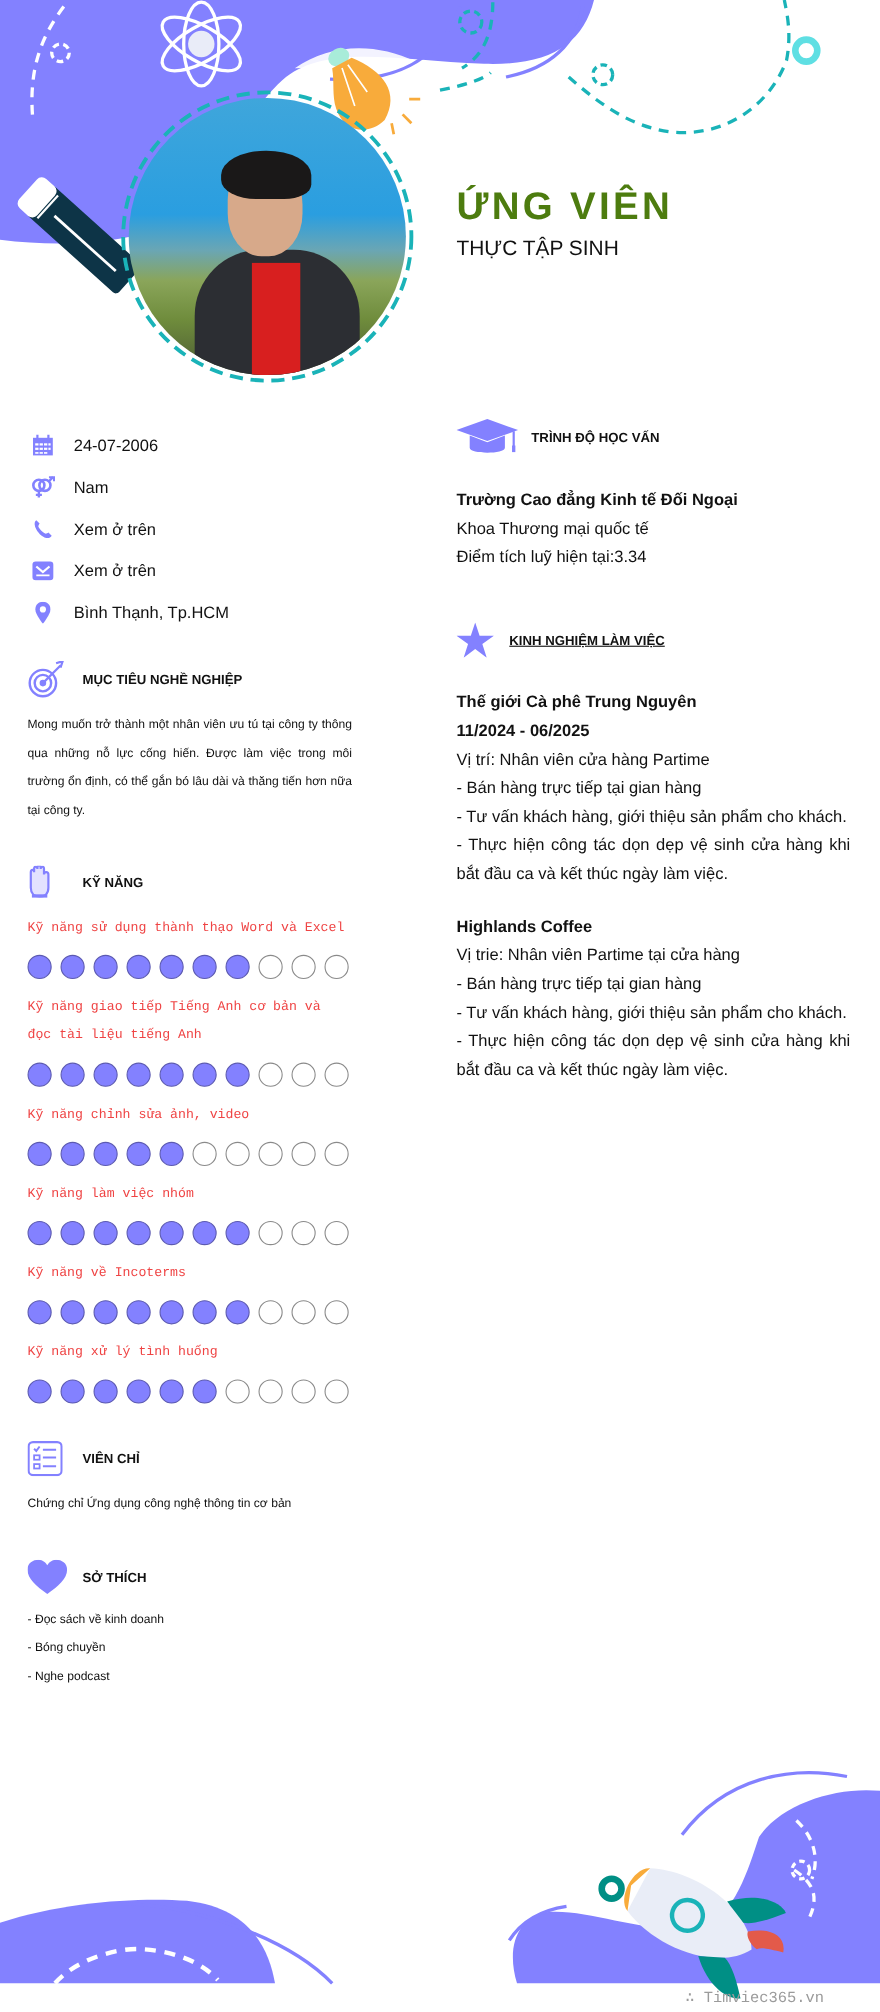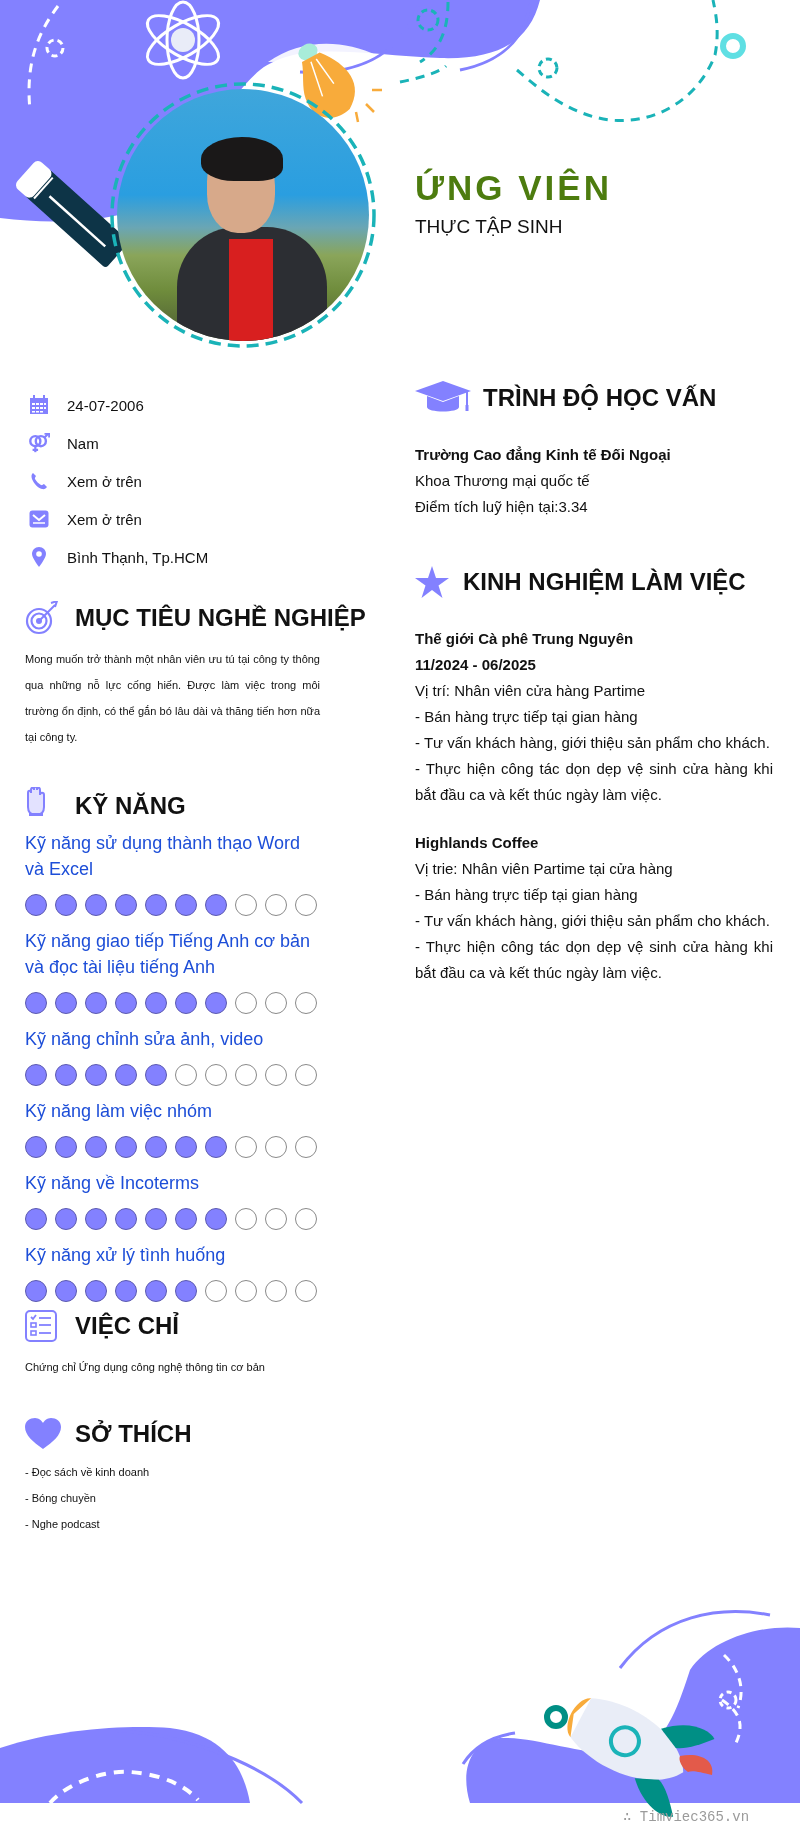--- a/index.html
+++ b/index.html
@@ -22,26 +22,26 @@
     .title { position: absolute; left: 415px; top: 216px; font-size: 19px; color: #111; }
 
     
     .contact { position: absolute; left: 28px; top: 386px; width: 300px; }
     .contact-row { display: flex; align-items: center; height: 38px; }
     .contact-row .ic { width: 22px; height: 22px; display: flex; align-items: center; justify-content: center; margin-right: 17px; }
     .contact-row .txt { font-size: 15px; color: #111; }
 
     .sec-head { position: absolute; display: flex; align-items: center; }
     .sec-head .sic { width: 40px; height: 36px; display: flex; align-items: center; justify-content: flex-start; }
-    .sec-head .stitle { font-size: 24px; font-weight: bold; color: #111; }
+    .sec-head .stitle { font-size: 12px; font-weight: bold; color: #111; }
 
     .para { position: absolute; font-size: 11px; line-height: 26px; color: #111; text-align: justify; }
 
     .skills { position: absolute; left: 25px; top: 830px; width: 295px; }
-    .skill-name { font-size: 18px; line-height: 26px; color: #1d4ed8; }
+    .skill-name { font-size: 12px; line-height: 26px; color: #ef4444; font-family: Liberation Mono, monospace; }
     .dots { display: flex; gap: 8px; margin: 12px 0 12px 0; }
     .dot { width: 22px; height: 22px; border-radius: 50%; border: 1.5px solid #6a6a88; }
     .dot.on { background: #8381ff; border-color: #5c5ab0; }
     .dot.off { background: #fff; border-color: #8a8a8a; }
 
     
     .edu-body, .exp-body { position: absolute; left: 415px; width: 358px; font-size: 15px; line-height: 26px; color: #111; }
     .bold { font-weight: bold; }
     .just { text-align: justify; }
     .job { margin-bottom: 22px; }
@@ -200,21 +200,21 @@
         <circle cx="14" cy="20" r="7.5" fill="none" stroke="#8381ff" stroke-width="2.2"></circle>
         <circle cx="14" cy="20" r="3" fill="#8381ff"></circle>
         <line x1="14" y1="20" x2="30" y2="4" stroke="#8381ff" stroke-width="2"></line>
         <path d="M26,2 L32,0 L30,6" fill="none" stroke="#8381ff" stroke-width="2"></path>
       </svg>
   </span>
   <span class="stitle">MỤC TIÊU NGHỀ NGHIỆP</span>
 </div>
 <div class="para" style="left:25px; top:646px; width:295px;">Mong muốn trở thành một nhân viên ưu tú tại công ty thông qua những nỗ lực cống hiến. Được làm việc trong môi trường ổn định, có thể gắn bó lâu dài và thăng tiến hơn nữa tại công ty.</div>
 
-<div class="sec-head" style="left:25px; top:784px;align-items:flex-end;">
+<div class="sec-head" style="left:25px; top:784px;">
   <span class="sic" style="width:50px;">
     <svg width="22" height="30" viewBox="0 0 22 30">
         <path d="M3,6 C3,3 6,3 6,6 L6,3 C6,0 9,0 9,3 L9,2 C9,-1 12,-1 12,2 L12,3 C12,0 15,0 15,3 L15,8 C15,5 19,5 19,8 L19,20 C19,26 15,28 11,28 C6,28 3,25 3,20 Z" fill="#e3e2ff" stroke="#8381ff" stroke-width="2"></path>
         <rect x="4" y="26" width="14" height="3" fill="#8381ff"></rect>
       </svg>
   </span>
   <span class="stitle">KỸ NĂNG</span>
 </div>
 
 <div class="skills">
@@ -315,21 +315,21 @@
     <svg width="32" height="32" viewBox="0 0 32 32">
         <rect x="1" y="1" width="30" height="30" rx="4" fill="none" stroke="#8381ff" stroke-width="2"></rect>
         <path d="M6,7 L8,9 L11,5" fill="none" stroke="#8381ff" stroke-width="1.8"></path>
         <rect x="6" y="13" width="5" height="4" fill="none" stroke="#8381ff" stroke-width="1.6"></rect>
         <rect x="6" y="21" width="5" height="4" fill="none" stroke="#8381ff" stroke-width="1.6"></rect>
         <line x1="14" y1="8" x2="26" y2="8" stroke="#8381ff" stroke-width="1.8"></line>
         <line x1="14" y1="15" x2="26" y2="15" stroke="#8381ff" stroke-width="1.8"></line>
         <line x1="14" y1="23" x2="26" y2="23" stroke="#8381ff" stroke-width="1.8"></line>
       </svg>
   </span>
-  <span class="stitle">VIỆC CHỈ</span>
+  <span class="stitle">VIÊN CHỈ</span>
 </div>
 <div class="para" style="left:25px; top:1354px; width:295px;">Chứng chỉ Ứng dụng công nghệ thông tin cơ bản</div>
 
 <div class="sec-head" style="left:25px; top:1416px;">
   <span class="sic" style="width:50px;">
     <svg width="36" height="32" viewBox="0 0 36 32">
         <path d="M18,31 C8,24 0,17 0,9 C0,3 5,0 10,0 C14,0 17,3 18,5 C19,3 22,0 26,0 C31,0 36,3 36,9 C36,17 28,24 18,31 Z" fill="#8381ff"></path>
       </svg>
   </span>
   <span class="stitle">SỞ THÍCH</span>
@@ -350,21 +350,21 @@
       </svg>
   </span>
   <span class="stitle">TRÌNH ĐỘ HỌC VẤN</span>
 </div>
 <div class="edu-body" style="top:442px;">
   <div class="bold">Trường Cao đẳng Kinh tế Đối Ngoại</div>
   <div>Khoa Thương mại quốc tế</div>
   <div>Điểm tích luỹ hiện tại:3.34</div>
 </div>
 
-<div class="sec-head" style="left:415px; top:564px;">
+<div class="sec-head" style="left:415px; top:564px;text-decoration:underline;">
   <span class="sic" style="width:48px;">
     <svg width="34" height="32" viewBox="0 0 34 32">
         <path d="M17,0 L21,12 L34,12 L23.5,19.5 L27.5,32 L17,24 L6.5,32 L10.5,19.5 L0,12 L13,12 Z" fill="#8381ff"></path>
       </svg>
   </span>
   <span class="stitle">KINH NGHIỆM LÀM VIỆC</span>
 </div>
 <div class="exp-body" style="top:626px;">
   <div class="job">
     <div class="bold">Thế giới Cà phê Trung Nguyên</div>

